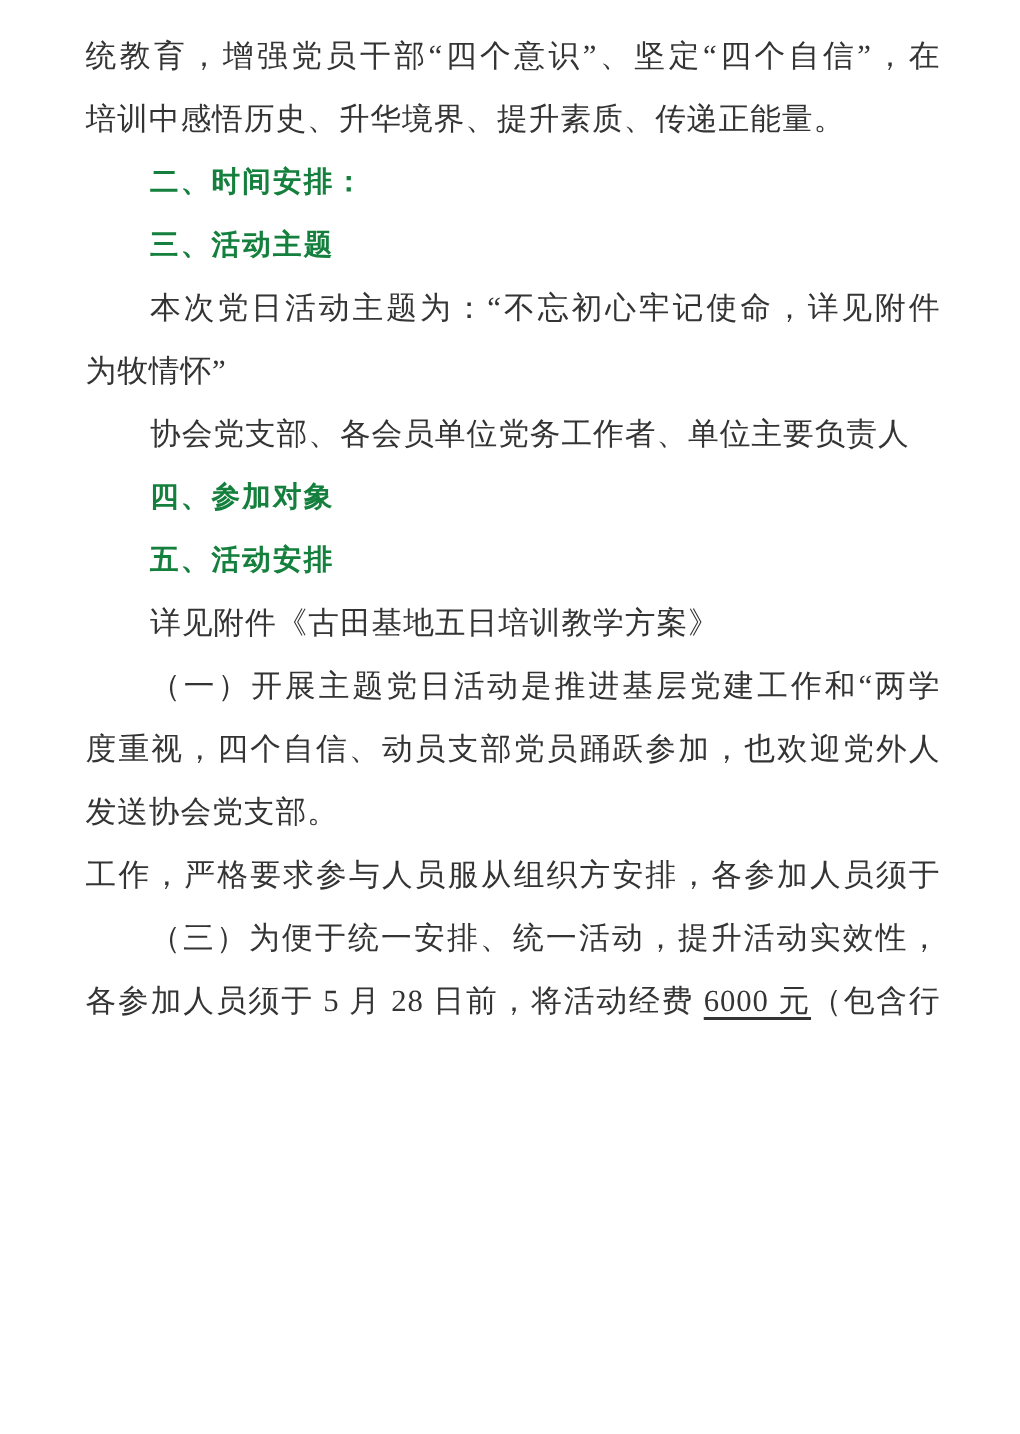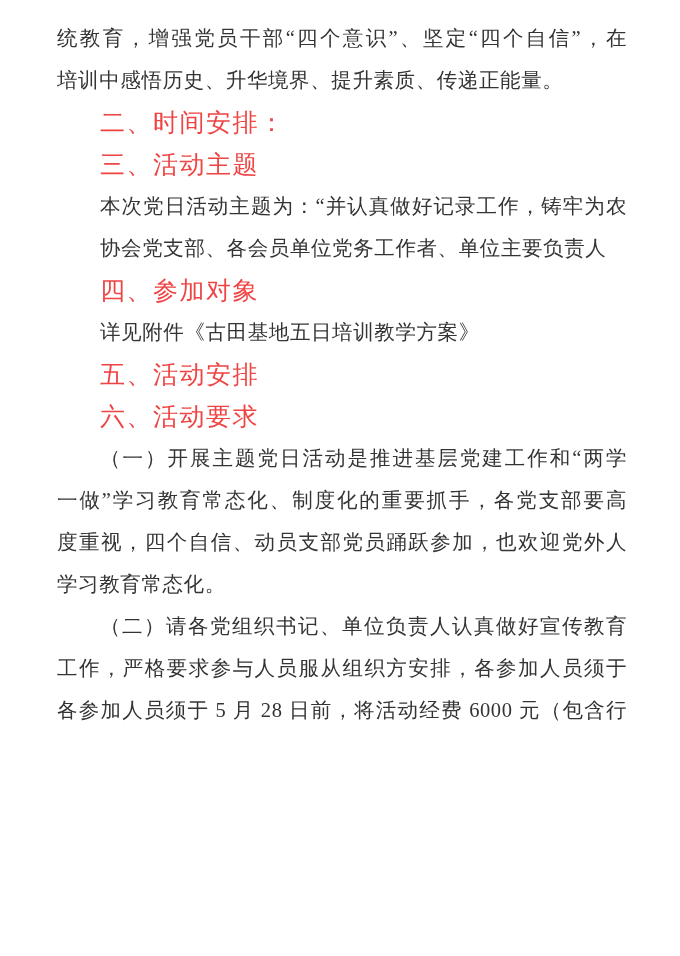--- a/index.html
+++ b/index.html
@@ -28,51 +28,51 @@
     white-space: pre-wrap;
   }
   .body-line {
     font-family: "Liberation Serif", "DejaVu Serif", serif;
     font-size: 20.5px;
     color: #343434;
     letter-spacing: 0.6px;
   }
   .heading-line {
     font-family: "Liberation Sans", "DejaVu Sans", sans-serif;
-    font-weight: 400;
-    font-size: 25px;
-    color: #ef4444;
+    font-weight: 700;
+    font-size: 19px;
+    color: #15803d;
     letter-spacing: 1.5px;
   }
   .indent { padding-left: 43px; }
   .fill {
     text-align: justify;
     text-align-last: justify;
   }
   .u {
+    text-decoration: underline;
     text-underline-offset: 4px;
     text-decoration-thickness: 1.5px;
   }
 </style>
 </head>
 <body>
 
 <div class="page">
   <div class="content">
       <div class="line body-line fill"><span>统教育，增强党员干部“四个意识”、坚定“四个自信”，在</span></div>
       <div class="line body-line"><span>培训中感悟历史、升华境界、提升素质、传递正能量。</span></div>
       <div class="line heading-line indent"><span>二、时间安排：</span></div>
       <div class="line heading-line indent"><span>三、活动主题</span></div>
-      <div class="line body-line indent fill"><span>本次党日活动主题为：“并认真做好记录工作，铸牢为农</span></div>
+      <div class="line body-line indent fill"><span>本次党日活动主题为：“不忘初心牢记使命，详见附件</span></div>
+      <div class="line body-line"><span>为牧情怀”</span></div>
       <div class="line body-line indent"><span>协会党支部、各会员单位党务工作者、单位主要负责人</span></div>
       <div class="line heading-line indent"><span>四、参加对象</span></div>
+      <div class="line heading-line indent"><span>五、活动安排</span></div>
       <div class="line body-line indent"><span>详见附件《古田基地五日培训教学方案》</span></div>
-      <div class="line heading-line indent"><span>五、活动安排</span></div>
-      <div class="line heading-line indent"><span>六、活动要求</span></div>
       <div class="line body-line indent fill"><span>（一）开展主题党日活动是推进基层党建工作和“两学</span></div>
-      <div class="line body-line fill"><span>一做”学习教育常态化、制度化的重要抓手，各党支部要高</span></div>
       <div class="line body-line fill"><span>度重视，四个自信、动员支部党员踊跃参加，也欢迎党外人</span></div>
-      <div class="line body-line"><span>学习教育常态化。</span></div>
-      <div class="line body-line indent fill"><span>（二）请各党组织书记、单位负责人认真做好宣传教育</span></div>
+      <div class="line body-line"><span>发送协会党支部。</span></div>
       <div class="line body-line fill"><span>工作，严格要求参与人员服从组织方安排，各参加人员须于</span></div>
+      <div class="line body-line indent fill"><span>（三）为便于统一安排、统一活动，提升活动实效性，</span></div>
       <div class="line body-line fill"><span>各参加人员须于 5 月 28 日前，将活动经费 </span><span class="u">6000 元</span><span>（包含行</span></div>
     </div>
 </div>
 
 </body></html>

